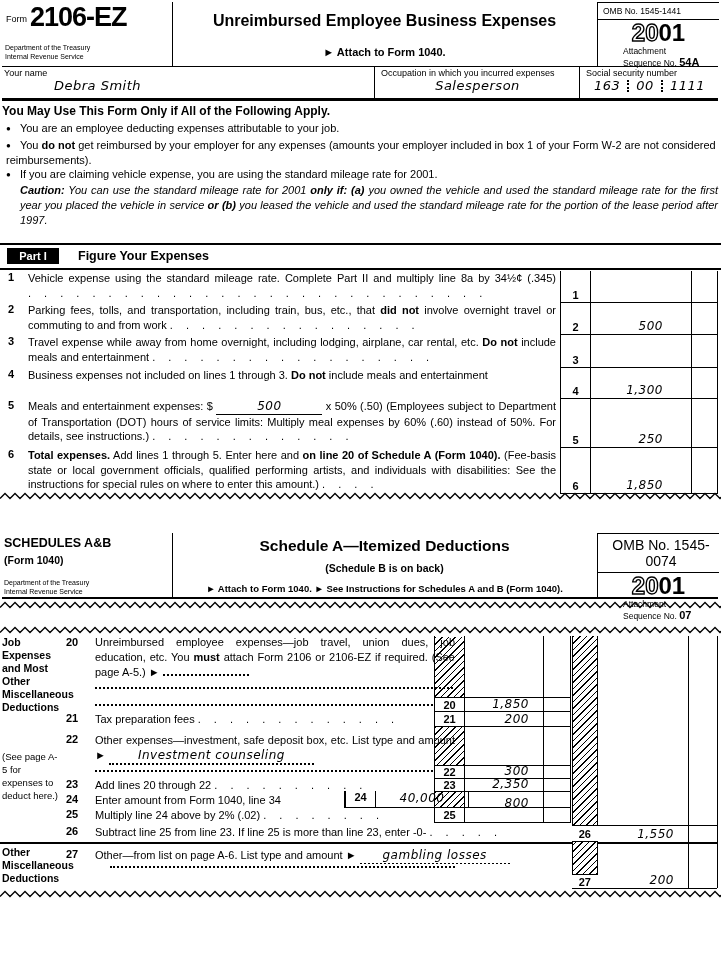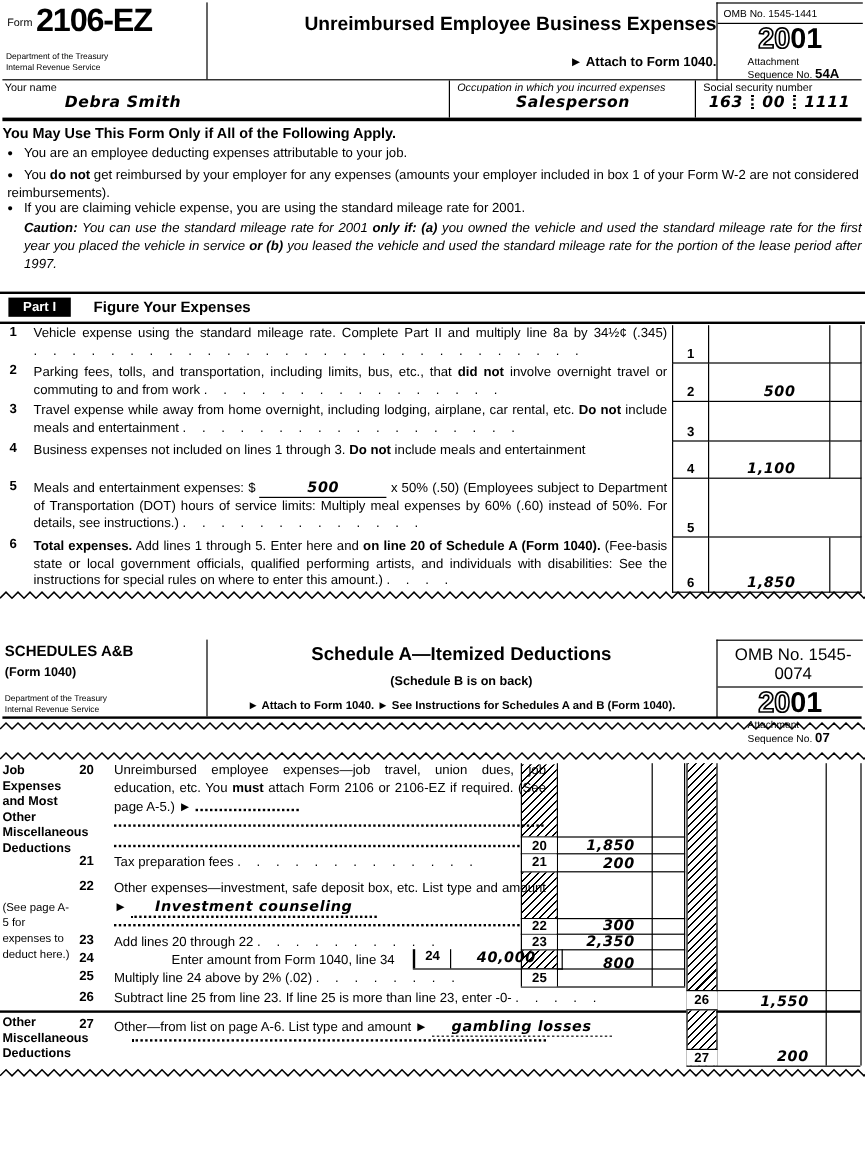--- a/index.html
+++ b/index.html
@@ -3,21 +3,21 @@
 <meta charset="utf-8">
 <style>
   html,body{margin:0;padding:0;background:#fff;}
   #page{position:relative;width:721px;height:963px;background:#fff;color:#000;
         font-family:"Liberation Sans",sans-serif;font-size:11px;overflow:hidden;}
   .abs{position:absolute;}
   b,.b{font-weight:bold;}
   .hline{position:absolute;height:0;border-top:1.5px solid #000;}
   .vline{position:absolute;width:0;border-left:1.5px solid #000;}
   .hatch{background:repeating-linear-gradient(135deg,#000 0 1.2px,transparent 1.2px 4.6px);}
-  .hw{font-family:"DejaVu Sans",sans-serif;font-style:italic;font-weight:bold;letter-spacing:.5px;}
+  .hw{font-family:"DejaVu Sans",sans-serif;font-style:italic;font-weight:normal;letter-spacing:.5px;}
   .dots{letter-spacing:5px;white-space:nowrap;}
   .outline{color:#fff;-webkit-text-stroke:1.4px #000;}
   .smalllbl{font-size:9px;}
   .tiny{font-size:7px;line-height:8px;}
   .cellval{display:flex;align-items:flex-end;justify-content:flex-end;}
   .numbox{position:absolute;display:flex;align-items:center;justify-content:center;font-weight:bold;font-size:11px;background:#fff;}
   .dotline{border-bottom:2px dotted #000;height:0;position:absolute;}
   .idot{display:inline-block;border-bottom:2px dotted #000;height:9px;}
   .p1row{display:flex;}
   .pt{width:558px;display:flex;overflow:hidden;}
@@ -37,21 +37,21 @@
 
 <div id="page">
 
   <div class="abs" style="left:2px;top:2px;width:716px;height:64px;border-bottom:1.5px solid #000;">
     <div class="abs" style="left:0;top:0;width:170px;height:64px;border-right:1.5px solid #000;">
       <span class="abs smalllbl" style="left:4px;top:12px;">Form</span>
       <span class="abs b" style="left:28px;top:0px;font-size:27px;letter-spacing:-1px;">2106-EZ</span>
       <div class="abs tiny" style="left:3px;top:42px;">Department of the Treasury</div>
       <div class="abs tiny" style="left:3px;top:51px;">Internal Revenue Service</div>
     </div>
-    <div class="abs" style="left:170px;top:0;width:425px;height:64px;text-align:right;">
+    <div class="abs" style="left:170px;top:0;width:425px;height:64px;text-align:center;">
       <div class="abs b" style="left:0;top:10px;width:100%;font-size:16px;">Unreimbursed Employee Business Expenses</div>
       <div class="abs b" style="left:0;top:44px;width:100%;font-size:11px;">► Attach to Form 1040.</div>
     </div>
     <div class="abs" style="left:595px;top:0;width:121px;height:64px;border-left:1.5px solid #000;border-top:1.5px solid #000;">
       <div style="font-size:8.5px;padding:3px 0 3px 5px;border-bottom:1.5px solid #000;">OMB No. 1545-1441</div>
       <div style="text-align:center;font-size:24px;font-weight:bold;line-height:26px;">
         <span class="outline">20</span><span>01</span>
       </div>
       <div style="font-size:8.5px;padding-left:25px;">Attachment</div>
       <div style="font-size:8.5px;padding-left:25px;">
@@ -59,21 +59,21 @@
       </div>
     </div>
   </div>
 
   <div class="abs" style="left:2px;top:67px;width:716px;height:31px;border-bottom:3px solid #000;">
     <div class="abs" style="left:0;top:0;width:372px;height:31px;">
       <div class="smalllbl" style="padding:1px 0 0 2px;">Your name</div>
       <div class="hw" style="font-size:13px;padding-left:52px;">Debra Smith</div>
     </div>
     <div class="abs" style="left:372px;top:0;width:205px;height:31px;border-left:1.5px solid #000;">
-      <div class="smalllbl" style="padding:1px 12px 0 6px;font-style:italic;">Occupation in which you incurred expenses</div>
+      <div class="smalllbl" style="padding:1px 12px 0 6px;">Occupation in which you incurred expenses</div>
       <div class="hw" style="font-size:13px;text-align:center;">Salesperson</div>
     </div>
     <div class="abs" style="left:577px;top:0;width:139px;height:31px;border-left:1.5px solid #000;">
       <div class="smalllbl" style="padding:1px 0 0 6px;">Social security number</div>
       <div class="hw" style="font-size:13px;text-align:center;">
         <span>163</span><span class="ssnsep"></span><span>00</span><span class="ssnsep"></span><span>1111</span>
       </div>
     </div>
   </div>
 
@@ -111,21 +111,21 @@
       <div class="pn">1</div>
       <div class="pa">
           <span class="hw amt"></span>
         </div>
       <div class="pc"></div>
     </div>
 
     <div class="p1row" style="height:32px;">
       <div class="pt">
           <span class="ln">2</span>
-        <div class="ptx"><span>Parking fees, tolls, and transportation, including limits, bus, etc., that </span><b>did not</b><span> involve overnight travel or commuting to and from work</span> <span class="dots">. . . . . . . . . . . . . . . .</span></div>
+        <div class="ptx"><span>Parking fees, tolls, and transportation, including train, bus, etc., that </span><b>did not</b><span> involve overnight travel or commuting to and from work</span> <span class="dots">. . . . . . . . . . . . . . . .</span></div>
         </div>
       <div class="pn">2</div>
       <div class="pa">
           <span class="hw amt">500</span>
         </div>
       <div class="pc"></div>
     </div>
 
     <div class="p1row" style="height:33px;">
       <div class="pt">
@@ -139,32 +139,35 @@
       <div class="pc"></div>
     </div>
 
     <div class="p1row" style="height:31px;">
       <div class="pt">
           <span class="ln">4</span>
         <div class="ptx"><span>Business expenses not included on lines 1 through 3. </span><b>Do not</b><span> include meals and entertainment</span></div>
         </div>
       <div class="pn">4</div>
       <div class="pa">
-          <span class="hw amt">1,100</span>
+          <span class="hw amt">1,300</span>
         </div>
       <div class="pc"></div>
     </div>
 
     <div class="p1row" style="height:49px;">
       <div class="pt">
           <span class="ln">5</span>
         <div class="ptx"><span>Meals and entertainment expenses: $</span>
           <span class="hw" style="display:inline-block;width:106px;border-bottom:1.5px solid #000;text-align:center;font-size:12px;">500</span><span> x 50% (.50) (Employees subject to Department of Transportation (DOT) hours of service limits: Multiply meal expenses by 60% (.60) instead of 50%. For details, see instructions.)</span> <span class="dots">. . . . . . . . . . . . .</span></div>
         </div>
       <div class="pn">5</div>
+      <div class="pa">
+          <span class="hw amt">250</span>
+        </div>
       <div class="pc"></div>
     </div>
 
     <div class="p1row" style="height:46px;">
       <div class="pt">
           <span class="ln">6</span>
         <div class="ptx"><b>Total expenses.</b><span> Add lines 1 through 5. Enter here and </span><b>on line 20 of Schedule A (Form 1040).</b><span> (Fee-basis state or local government officials, qualified performing artists, and individuals with disabilities: See the instructions for special rules on where to enter this amount.)</span> <span class="dots">. . . .</span></div>
         </div>
       <div class="pn">6</div>
       <div class="pa">
@@ -238,21 +241,21 @@
     <div class="abs satext" style="left:95px;top:99px;width:360px;height:33px;">
       <span>Other expenses—investment, safe deposit box, etc. List type and amount ►</span>
       <span class="hw" style="display:inline-block;width:205px;border-bottom:2px dotted #000;text-align:center;font-size:12px;">Investment counseling</span>
     </div>
     <div class="dotline" style="left:95px;top:136px;width:358px;"></div>
 
     <div class="abs satext" style="left:95px;top:144px;width:360px;height:15px;">
       <span>Add lines 20 through 22</span> <span class="dots">. . . . . . . . . .</span>
     </div>
 
-    <div class="abs satext" style="left:95px;top:159px;width:250px;height:15px;margin-left:48px;">
+    <div class="abs satext" style="left:95px;top:159px;width:250px;height:15px;">
       <span>Enter amount from Form 1040, line 34</span>
     </div>
     <div class="abs" style="left:344px;top:157px;height:16px;display:flex;border-bottom:1.5px solid #000;border-right:1.5px solid #000;">
       <span class="b" style="width:32px;text-align:center;border-left:2px solid #000;border-right:1.5px solid #000;box-sizing:border-box;">24</span>
       <span class="hw" style="width:92px;text-align:center;font-size:12px;">40,000</span>
     </div>
 
     <div class="abs satext" style="left:95px;top:174px;width:360px;height:15px;">
       <span>Multiply line 24 above by 2% (.02)</span> <span class="dots">. . . . . . . .</span>
     </div>

